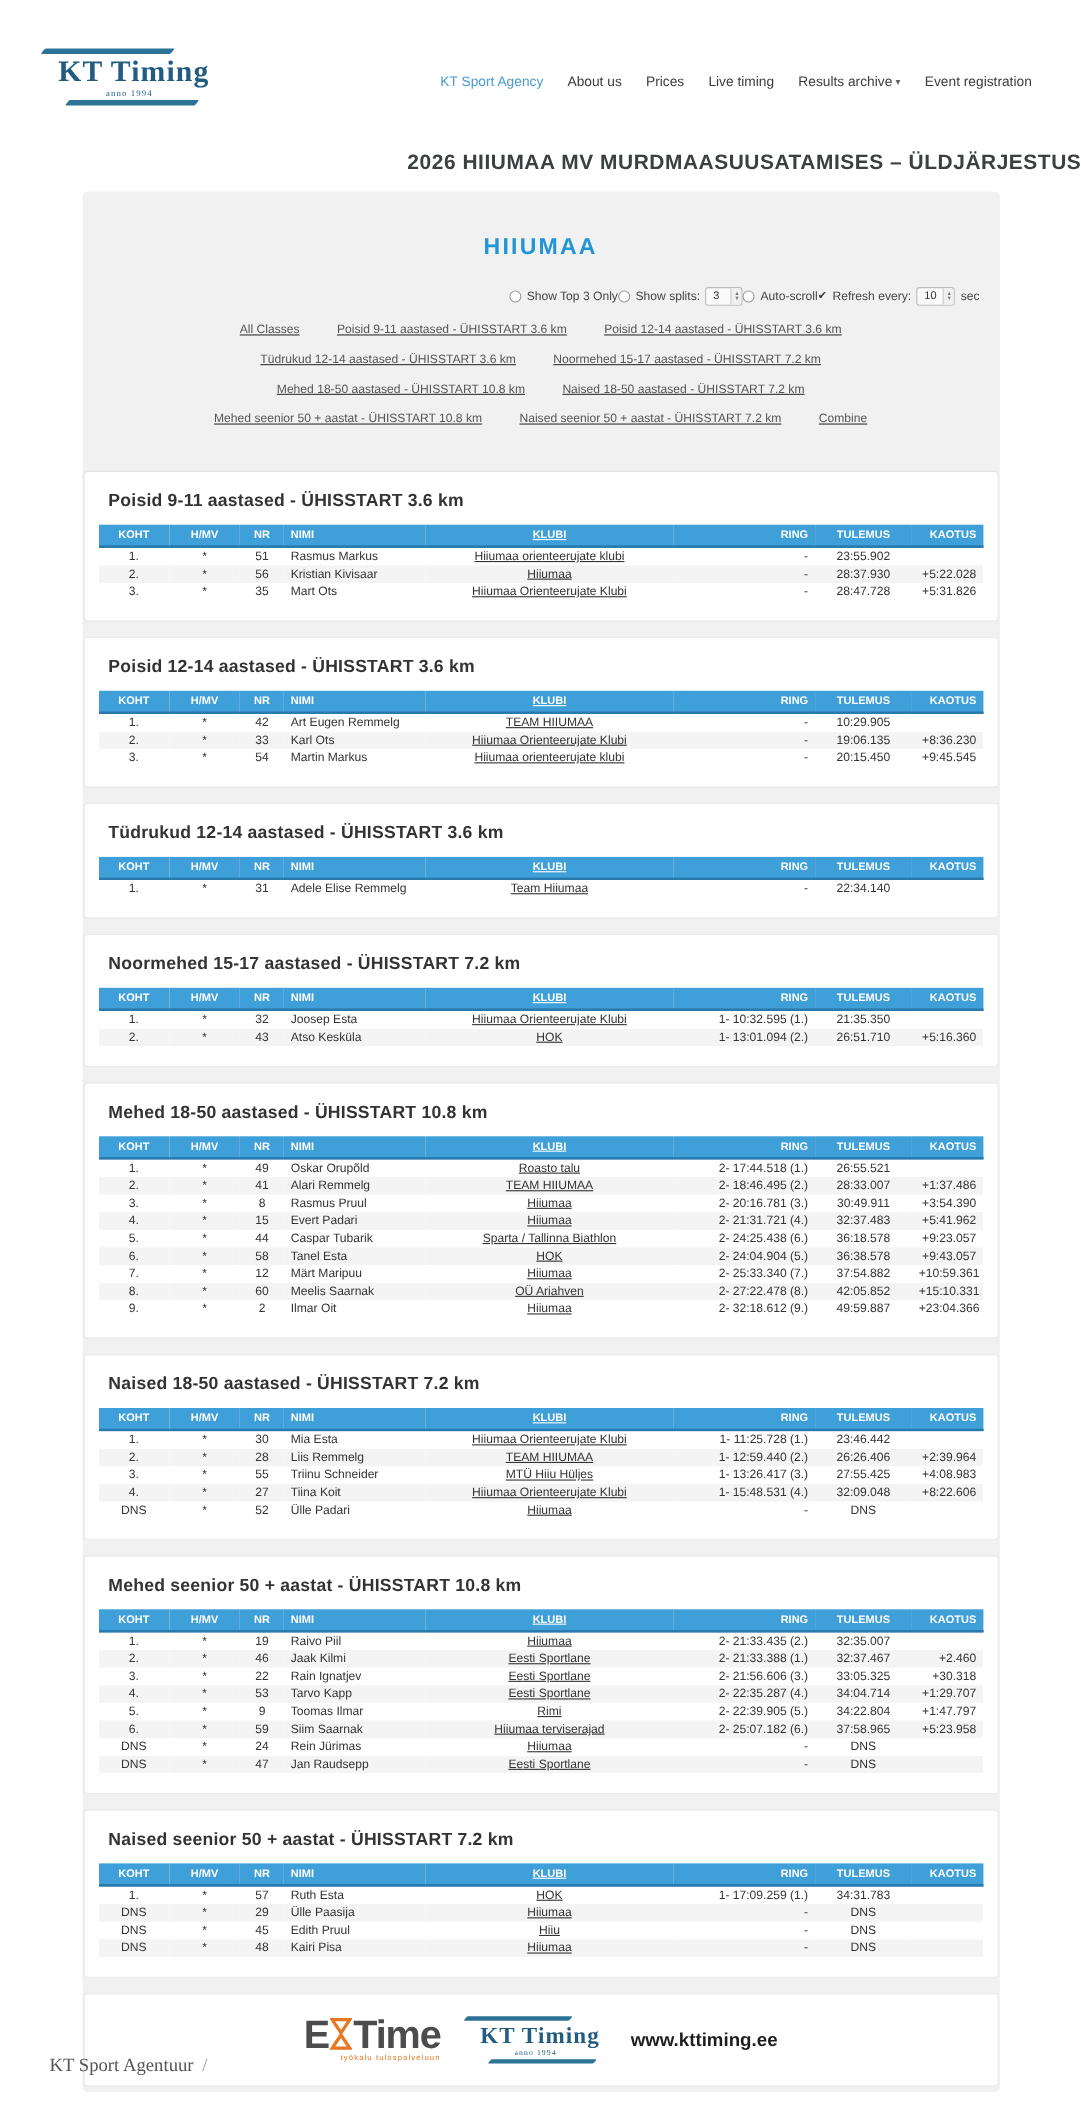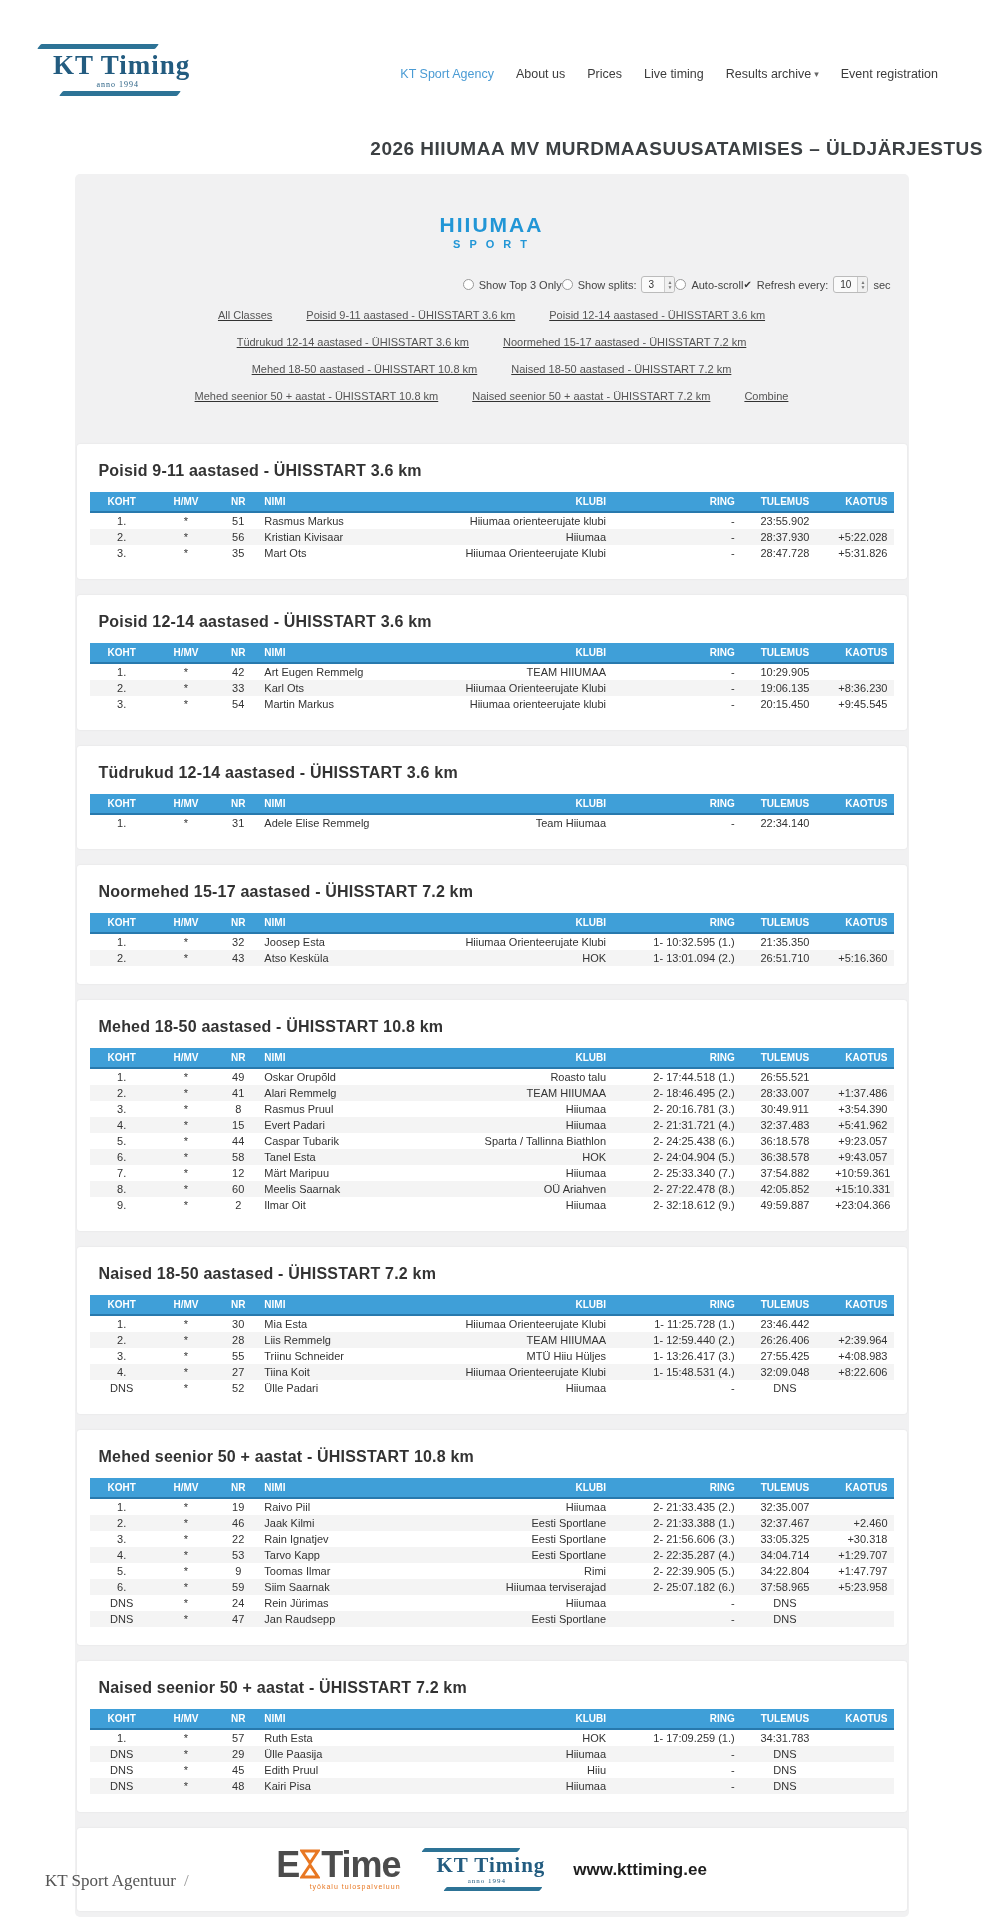--- a/index.html
+++ b/index.html
@@ -51,21 +51,21 @@
   .section-title { font-size:16px; font-weight:bold; color:#333; margin:0 0 12px 9px; letter-spacing:.2px; }
 
   table.results { width:100%; border-collapse:collapse; table-layout:fixed; }
   table.results th { background:#3f9fd8; color:#fff; font-size:10px; font-weight:bold; padding:4px 6px; border-bottom:2px solid #2879ad; }
   table.results td { font-size:11px; color:#333; padding:2px 6px; overflow:hidden; white-space:nowrap; }
   tbody tr.even { background:#f4f4f4; }
   .c0 { width:8%;  text-align:center; }
   .c1 { width:8%;  text-align:center; }
   .c2 { width:5%;  text-align:center; }
   .c3 { width:16%; text-align:left; }
-  .c4 { width:28%; text-align:right; }
+  .c4 { width:28%; text-align:center;text-decoration:underline; }
   .c5 { width:16%; text-align:right; }
   .c6 { width:11%; text-align:center; }
   .c7 { width:8%;  text-align:right; }
 
   
   .sponsor-card { display:flex; justify-content:center; align-items:center; gap:28px; padding:20px 10px; margin-bottom:4px; }
   .extime { display:inline-block; }
   .extime .row { display:flex; align-items:flex-end; color:#4c4c4c; font-size:36px; font-weight:bold; letter-spacing:-1px; line-height:.9; }
   .extime svg { margin:0 1px 2px 1px; }
   .extime .tag { font-size:7px; color:#e87722; letter-spacing:1px; text-align:right; margin-top:2px; }
@@ -111,21 +111,20 @@
     </nav>
 </header>
 
 <h1 class="page-title">2026 HIIUMAA MV MURDMAASUUSATAMISES – ÜLDJÄRJESTUS</h1>
 
 <div class="wrapper">
 
   <div class="top-panel">
     <div class="event-logo">
       <div class="l1">HIIUMAA</div>
-      <div class="l2">SPORT</div>
     </div>
 
     <div class="controls">
       <label class="ctl">
         <span class="cb"></span>
         <span>Show Top 3 Only</span>
       </label>
       <label class="ctl">
         <span class="cb"></span>
         <span>Show splits:</span>

